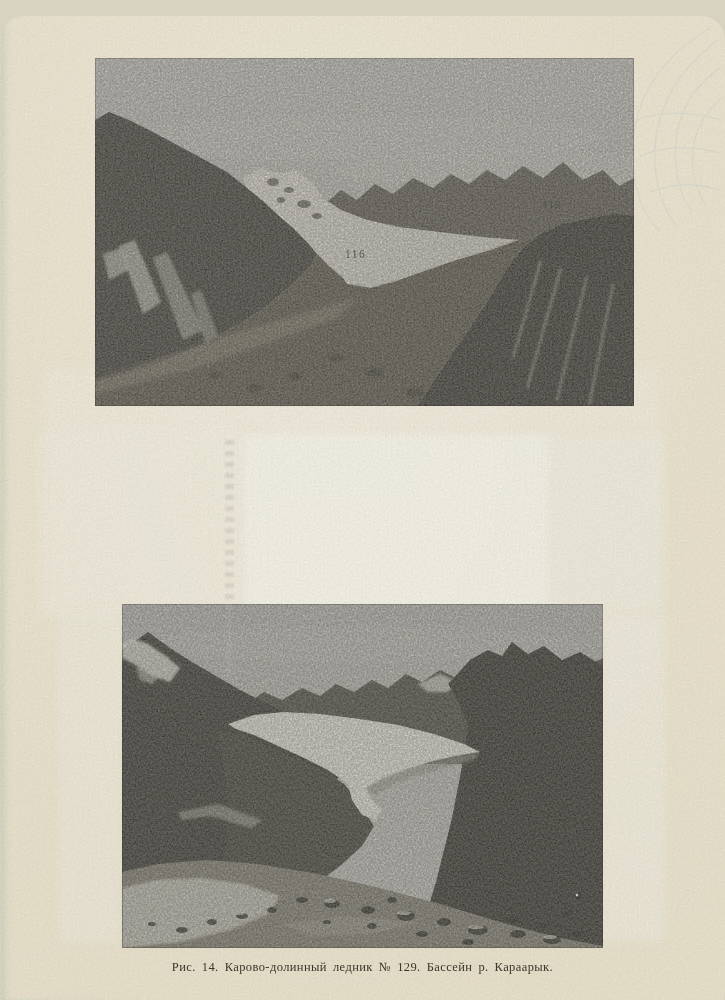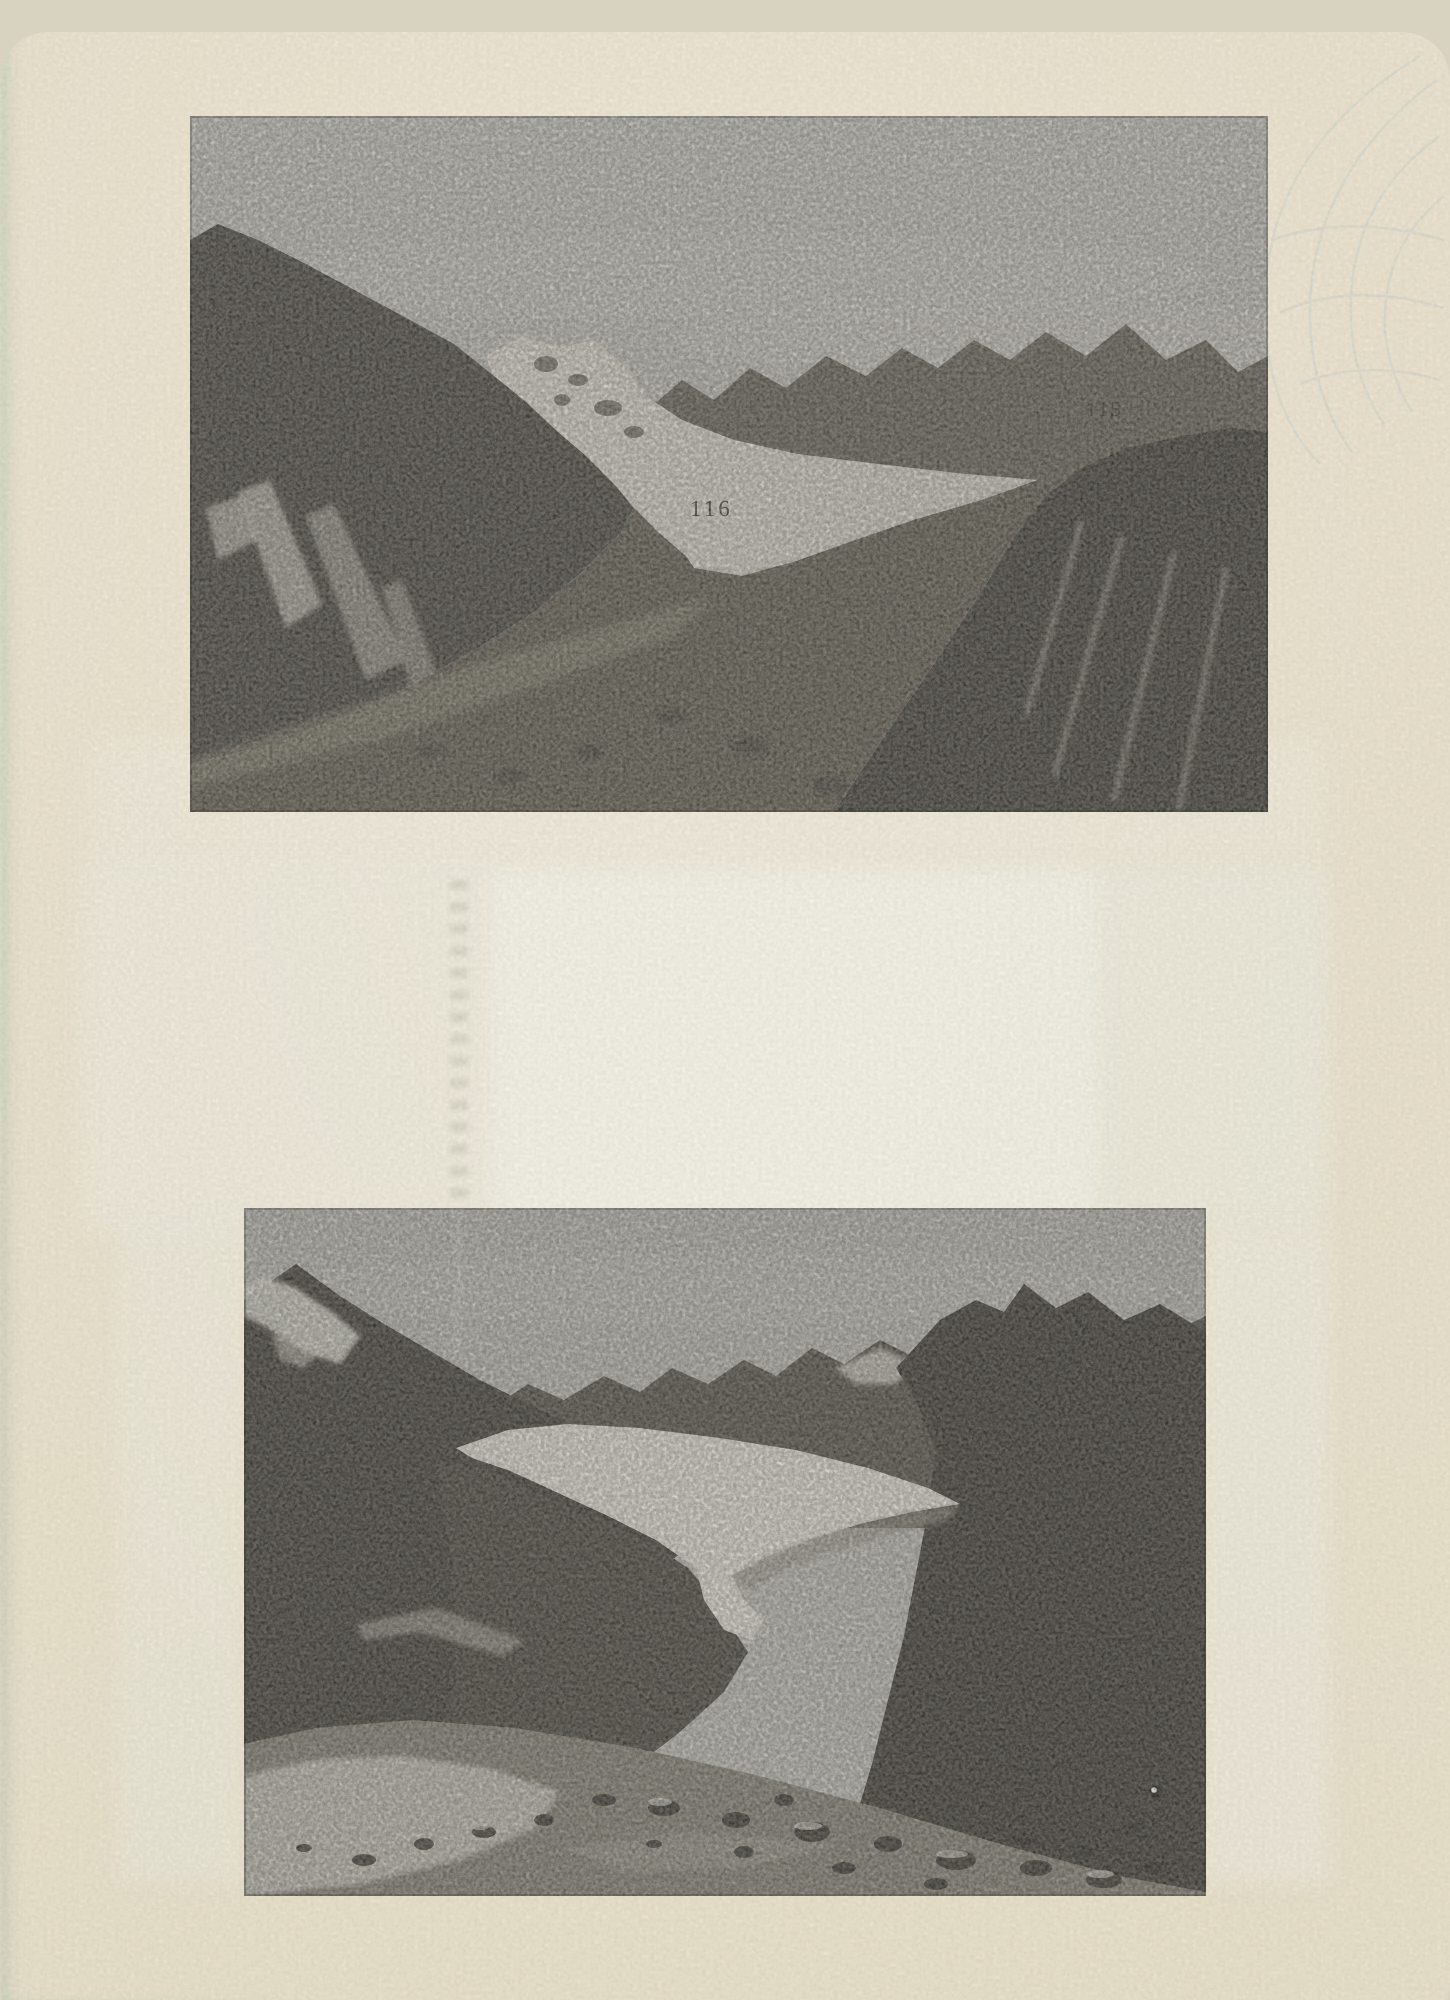--- a/index.html
+++ b/index.html
@@ -240,20 +240,21 @@
       </g>
       <circle cx="456" cy="292" r="3" fill="#2e2b25"></circle>
       <circle cx="455" cy="291" r="1.4" fill="#f2f0e6"></circle>
 
       <rect width="481" height="344" filter="url(#gd2)" opacity=".30"></rect>
       <rect width="481" height="344" filter="url(#gl2)" opacity=".22"></rect>
       <rect x="0.5" y="0.5" width="480" height="343" fill="none" stroke="rgba(40,38,30,.22)"></rect>
     </svg>
   </figure>
 
+  <figcaption class="caption cap14">Рис. 14. Карово-долинный ледник № 129. Бассейн р. Караарык.</figcaption>
 
   <svg class="page-grain" width="725" height="1000" viewBox="0 0 725 1000">
     <defs>
       <filter id="gpaper" x="0" y="0" width="100%" height="100%">
         <feTurbulence type="fractalNoise" baseFrequency="0.5" numOctaves="2" seed="3" stitchTiles="stitch"></feTurbulence>
         <feColorMatrix type="matrix" values="0 0 0 0 0  0 0 0 0 0  0 0 0 0 0  0.8 0.8 0.8 0 -0.5"></feColorMatrix>
       </filter>
     </defs>
     <rect width="725" height="1000" filter="url(#gpaper)"></rect>
   </svg>

